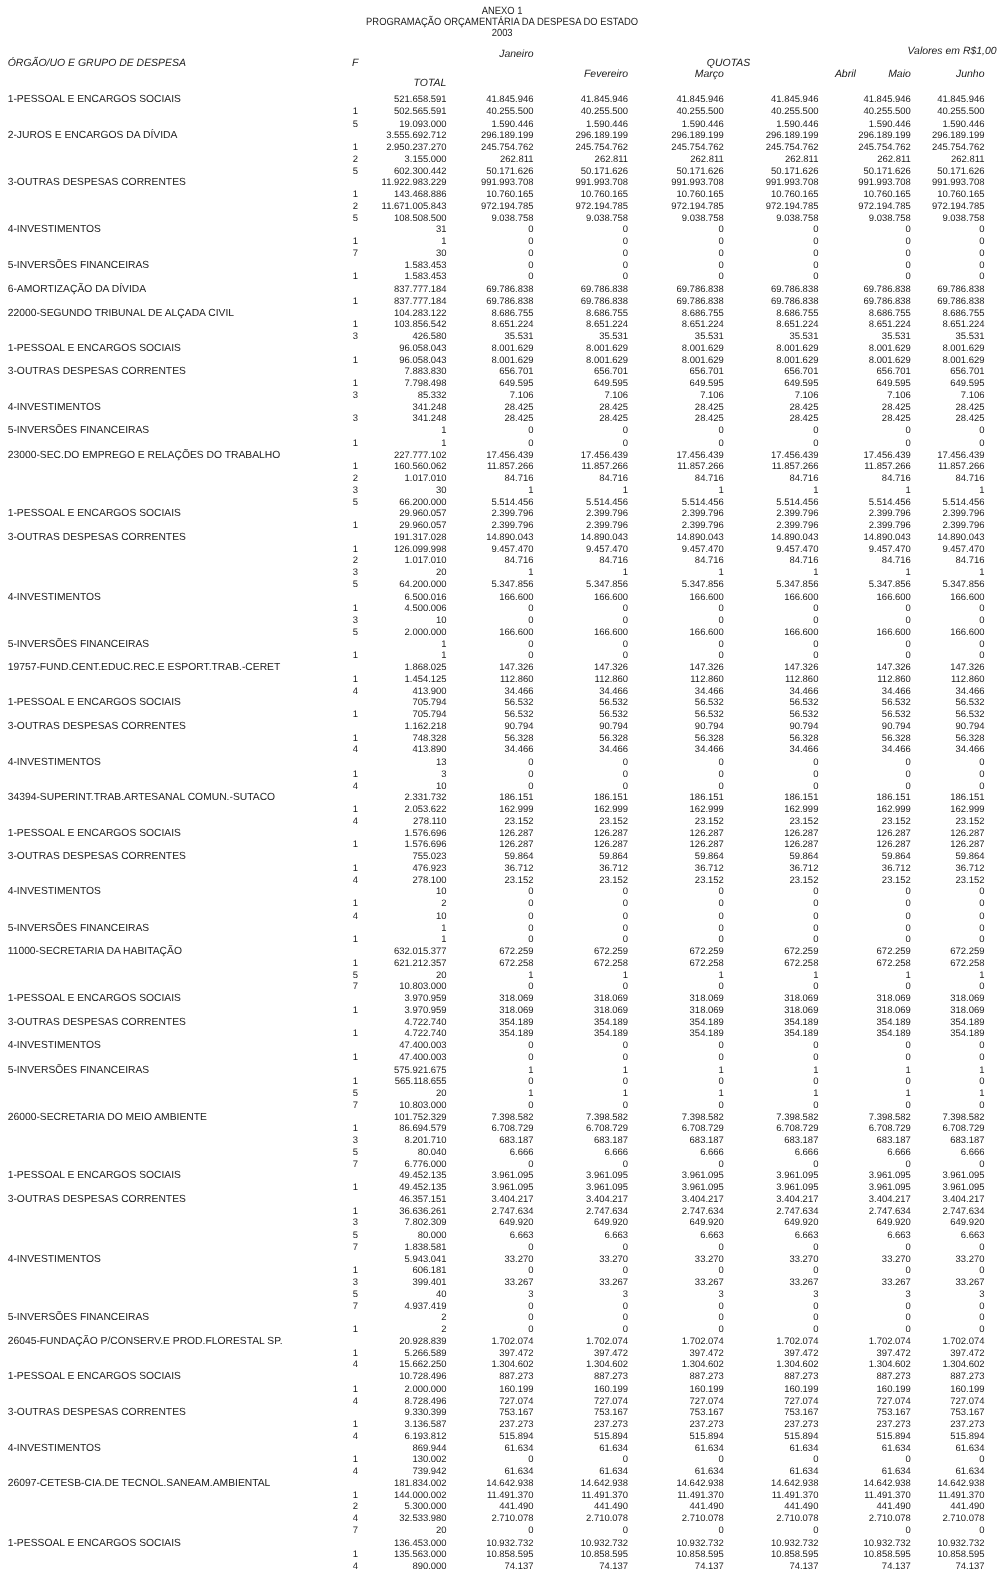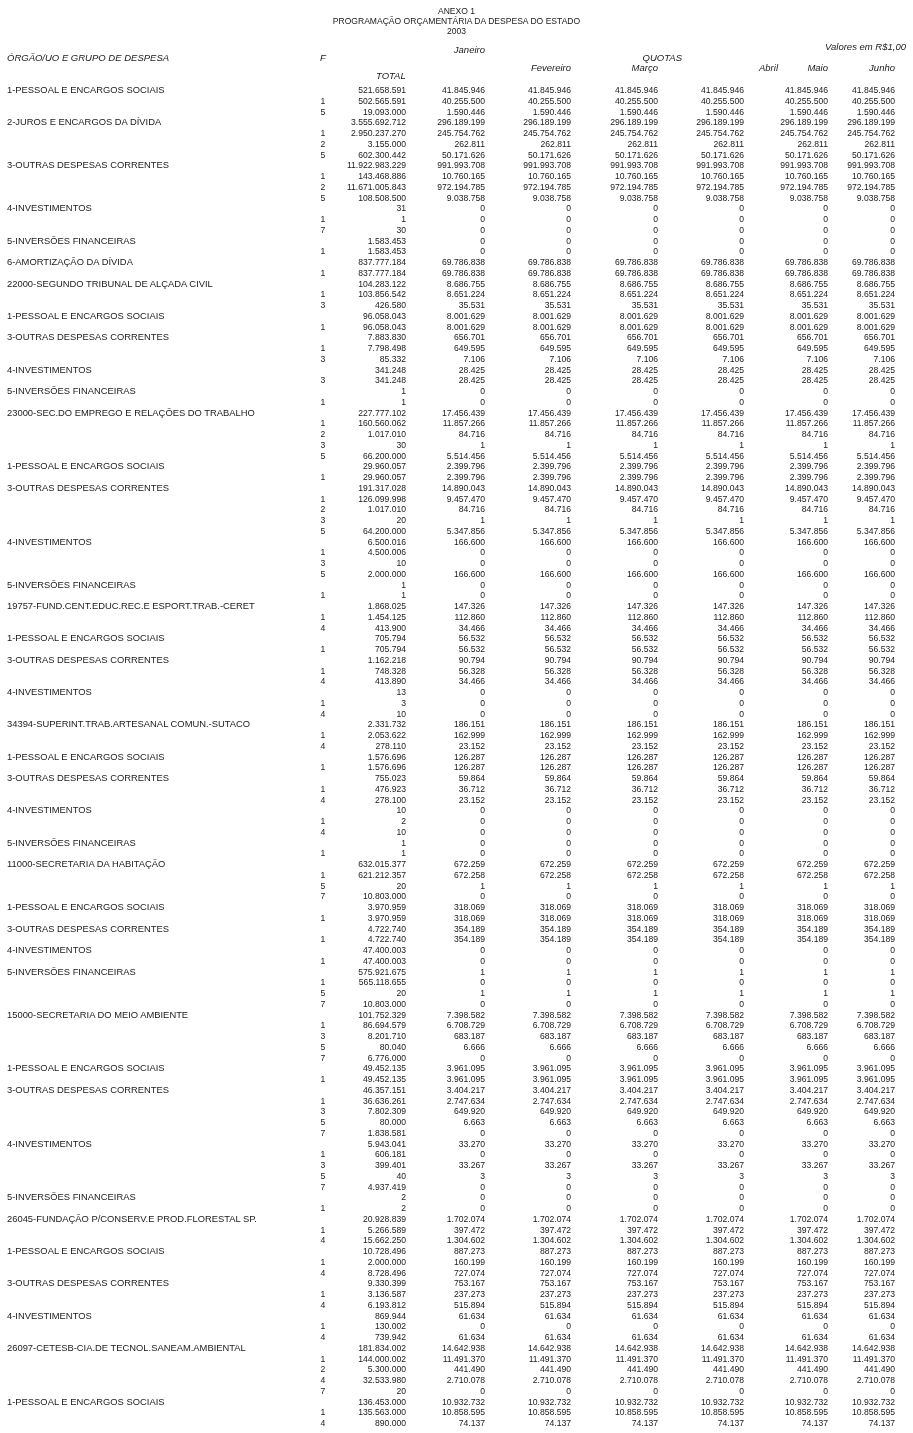--- a/index.html
+++ b/index.html
@@ -986,21 +986,21 @@
       <span class="f">7</span>
       <span class="num c-total">10.803.000</span>
       <span class="num c-m0">0</span>
       <span class="num c-m1">0</span>
       <span class="num c-m2">0</span>
       <span class="num c-m3">0</span>
       <span class="num c-m4">0</span>
       <span class="num c-m5">0</span>
     </div>
     <div class="row">
-      <span class="lbl">15000-SECRETARIA DO MEIO AMBIENTE</span>
+      <span class="lbl">26000-SECRETARIA DO MEIO AMBIENTE</span>
       <span class="f"></span>
       <span class="num c-total">101.752.329</span>
       <span class="num c-m0">7.398.582</span>
       <span class="num c-m1">7.398.582</span>
       <span class="num c-m2">7.398.582</span>
       <span class="num c-m3">7.398.582</span>
       <span class="num c-m4">7.398.582</span>
       <span class="num c-m5">7.398.582</span>
     </div>
     <div class="row">

